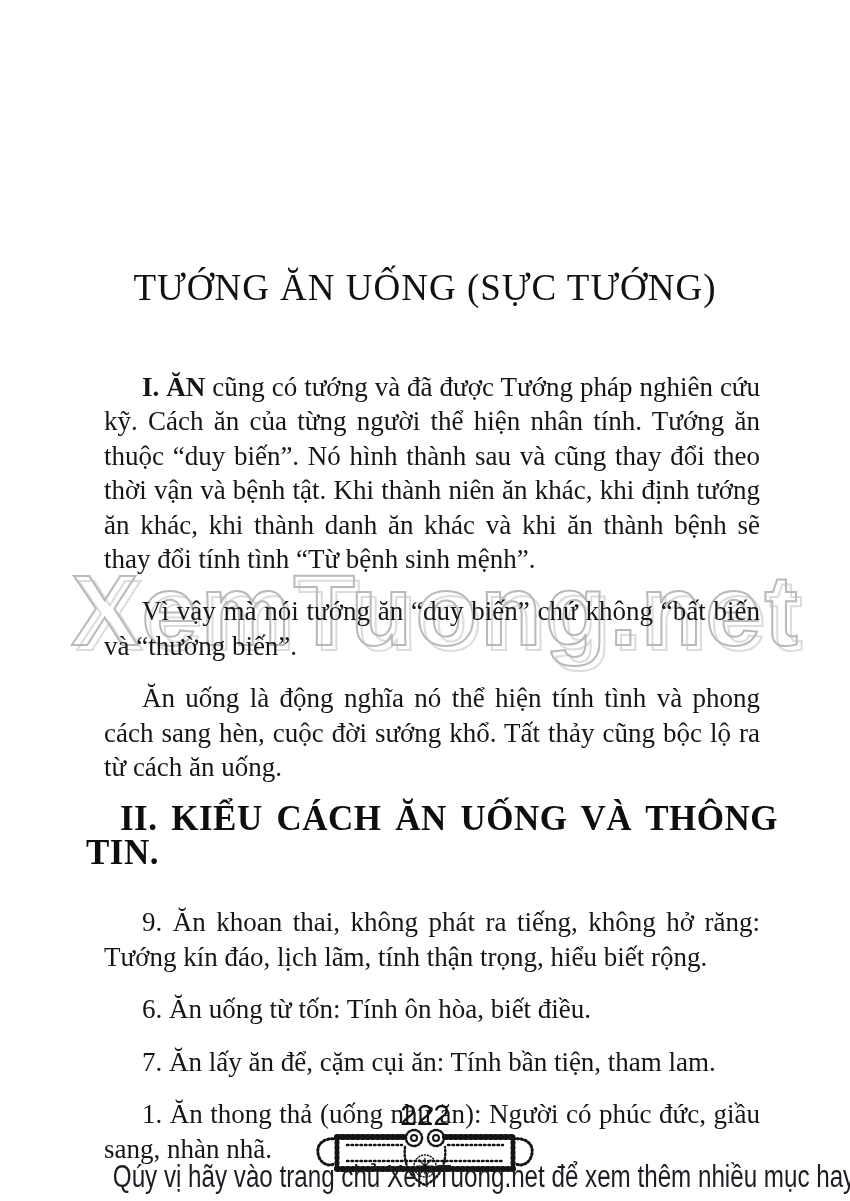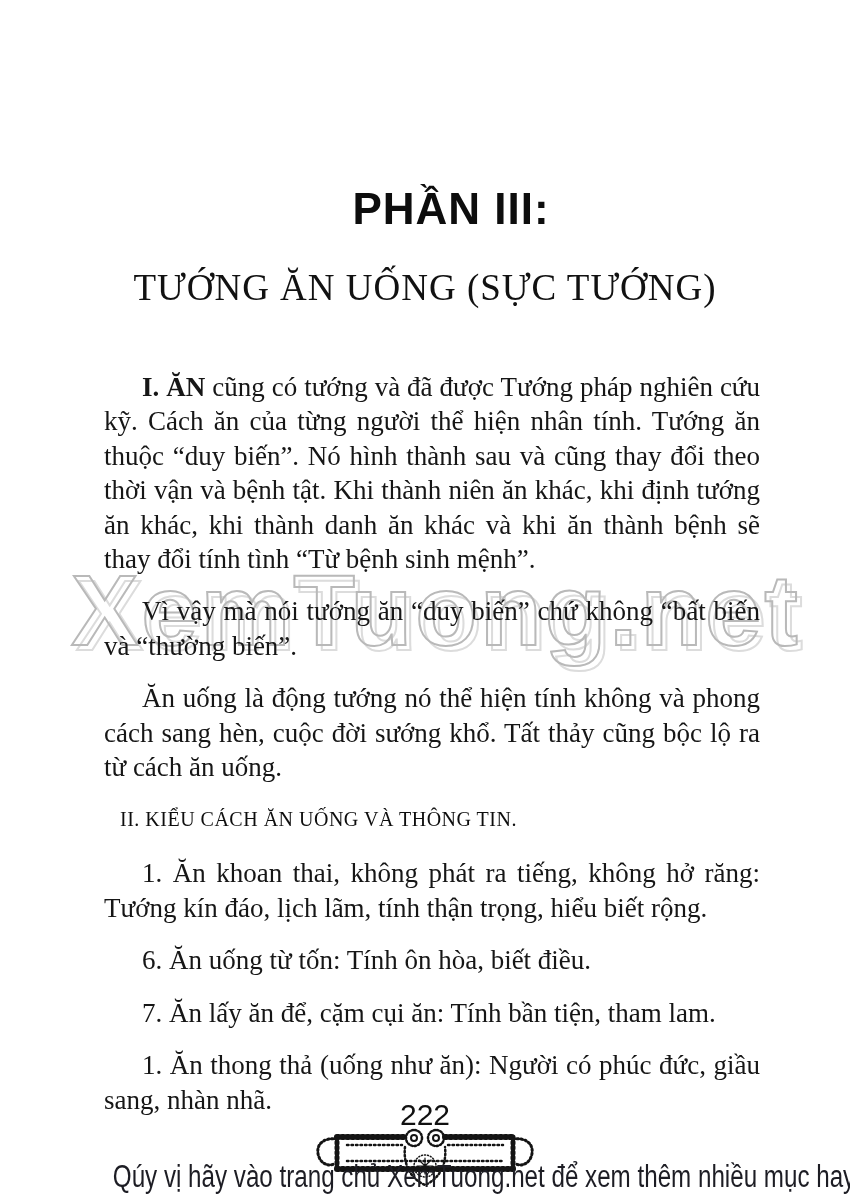--- a/index.html
+++ b/index.html
@@ -25,21 +25,21 @@
     color:#111;z-index:2;white-space:nowrap;
   }
   
   .content{
     position:absolute;left:86px;top:352px;width:692px;z-index:1;
     font-size:27px;line-height:34.4px;text-align:justify;color:#161616;
   }
   .par{margin:18px;text-indent:38px;}
   .lead{font-weight:bold;}
   .section-heading{
-    margin:16px 0 20px 0;text-indent:34px;font-size:20px;font-weight:normal;
+    margin:16px 0 35px 0;text-indent:34px;font-size:35px;font-weight:bold;
     letter-spacing:0.5px;color:#0e0e0e;line-height:34px;
   }
   
   .page-number{
     position:absolute;top:1098px;left:0;right:0;text-align:center;
     font-family:"Liberation Sans",sans-serif;font-size:30px;color:#111;z-index:2;
   }
   .ornament{position:absolute;top:1125px;left:50%;transform:translateX(-50%);z-index:2;}
   .footer{position:absolute;top:1159px;left:0;right:0;text-align:center;z-index:3;}
   .footer-text{
@@ -51,32 +51,31 @@
 </head>
 <body>
 
 <div class="page">
 
   <svg class="watermark" width="850" height="140" viewBox="0 0 850 140" aria-hidden="true">
     <text class="wm wm-back" x="76" y="112">XemTuong.net</text>
     <text class="wm wm-front" x="71" y="107">XemTuong.net</text>
   </svg>
 
-  <h1 class="title">PHẦN III:</h1>
 
   <div class="subtitle">TƯỚNG ĂN UỐNG (SỰC TƯỚNG)</div>
 
   <div class="content">
     <p class="par"><span class="lead">I. ĂN</span><span> cũng có tướng và đã được Tướng pháp nghiên cứu kỹ. Cách ăn của từng người thể hiện nhân tính. Tướng ăn thuộc “duy biến”. Nó hình thành sau và cũng thay đổi theo thời vận và bệnh tật. Khi thành niên ăn khác, khi định tướng ăn khác, khi thành danh ăn khác và khi ăn thành bệnh sẽ thay đổi tính tình “Từ bệnh sinh mệnh”.</span></p>
     <p class="par">Vì vậy mà nói tướng ăn “duy biến” chứ không “bất biến và “thường biến”.</p>
-    <p class="par">Ăn uống là động tướng nó thể hiện tính không và phong cách sang hèn, cuộc đời sướng khổ. Tất thảy cũng bộc lộ ra từ cách ăn uống.</p>
+    <p class="par">Ăn uống là động nghĩa nó thể hiện tính tình và phong cách sang hèn, cuộc đời sướng khổ. Tất thảy cũng bộc lộ ra từ cách ăn uống.</p>
 
     <h2 class="section-heading">II. KIỂU CÁCH ĂN UỐNG VÀ THÔNG TIN.</h2>
 
-    <p class="par">1. Ăn khoan thai, không phát ra tiếng, không hở răng: Tướng kín đáo, lịch lãm, tính thận trọng, hiểu biết rộng.</p>
+    <p class="par">9. Ăn khoan thai, không phát ra tiếng, không hở răng: Tướng kín đáo, lịch lãm, tính thận trọng, hiểu biết rộng.</p>
     <p class="par">6. Ăn uống từ tốn: Tính ôn hòa, biết điều.</p>
     <p class="par">7. Ăn lấy ăn để, cặm cụi ăn: Tính bần tiện, tham lam.</p>
     <p class="par">1. Ăn thong thả (uống như ăn): Người có phúc đức, giầu sang, nhàn nhã.</p>
   </div>
 
   <div class="page-number">222</div>
 
   <svg class="ornament" width="236" height="64" viewBox="0 0 236 64" aria-hidden="true">
     <g stroke="#141414" fill="none" stroke-linecap="round">
 

